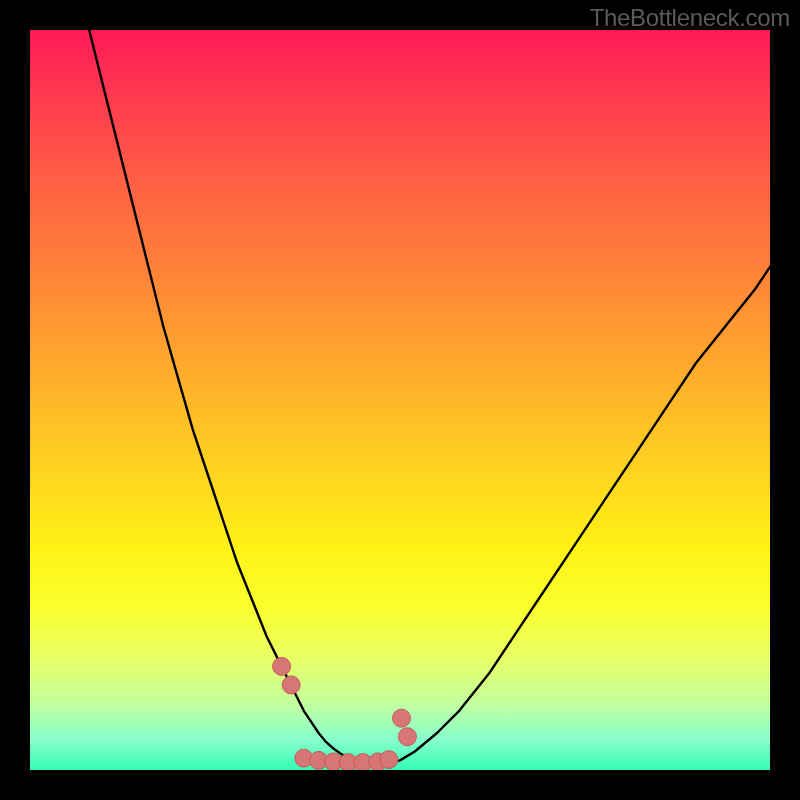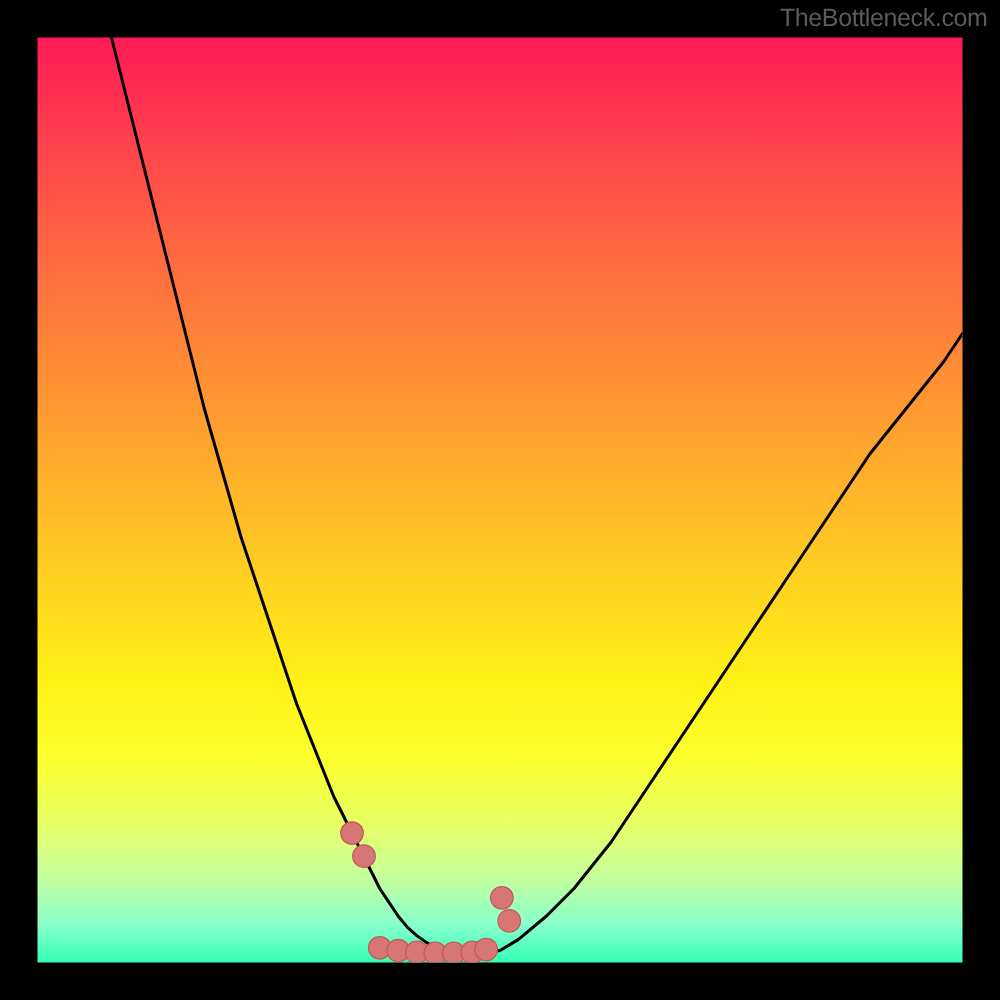--- a/index.html
+++ b/index.html
@@ -45,21 +45,21 @@
   }
   svg.dots {
     position: absolute;
     top: 0;
     left: 0;
   }
   #watermark {
     position: absolute;
     top: 4px;
     right: 10px;
-    font-size: 20px;
+    font-size: 24px;
     font-weight: 500;
     color: #5b5b5b;
     letter-spacing: -0.3px;
   }
 </style>
 </head>
 <body>
 
 <div id="stage">
   <div id="watermark">TheBottleneck.com</div>

